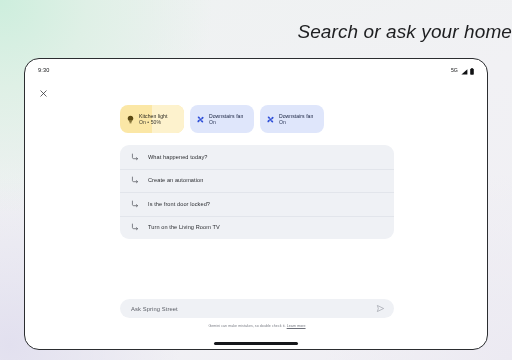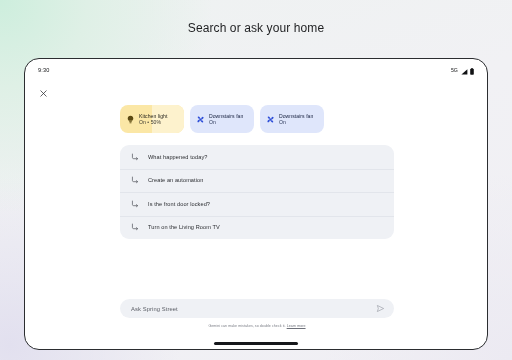--- a/index.html
+++ b/index.html
@@ -24,24 +24,25 @@
       radial-gradient(circle at 2% 96%, #e2e0ef 0%, rgba(231,230,241,0) 28%),
       radial-gradient(circle at 100% 100%, #eceaf2 0%, rgba(238,238,243,0) 30%),
       linear-gradient(160deg, #eef2f1 0%, #f1f1f4 45%, #f0eff4 100%);
   }
 
   #page-title {
     position: absolute;
     top: 21px;
     left: 0;
     width: 512px;
-    text-align: center;
-    font-size: 12px;
+    text-align: right;
+    font-size: 19px;
     color: #1e1f21;
     letter-spacing: 0.1px;
+    font-style: italic;
   }
 
   
   #tablet {
     position: absolute;
     left: 24px;
     top: 58px;
     width: 464px;
     height: 292px;
     background: #ffffff;

